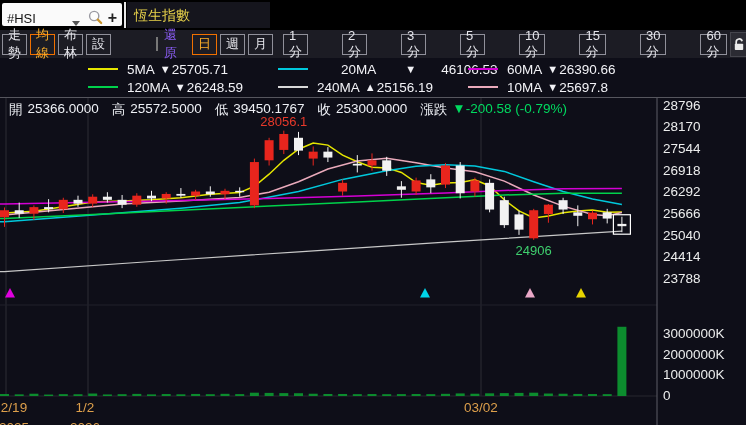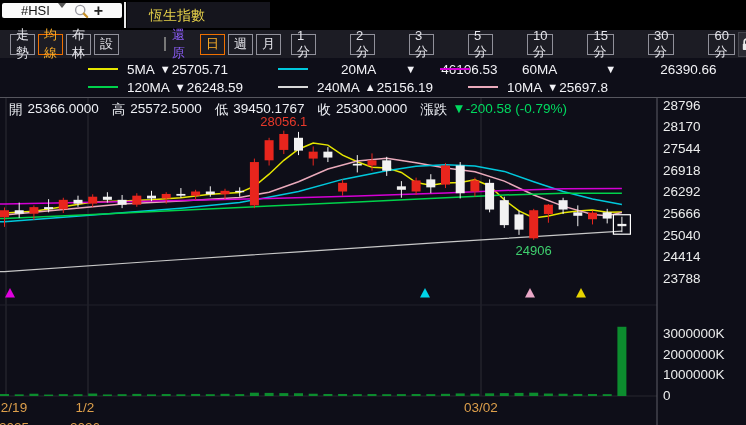--- a/index.html
+++ b/index.html
@@ -1,31 +1,31 @@
 <!DOCTYPE html>
 <html><head>
 <meta charset="utf-8">
 <style>
   html,body{margin:0;padding:0;background:#000;}
   .app{position:relative;width:746px;height:425px;background:#0e0e18;overflow:hidden;
        font-family:"Liberation Sans",sans-serif;-webkit-font-smoothing:antialiased;}
   
   .topbar{position:absolute;top:0;left:0;width:746px;height:30px;background:#000;}
-  .symbol-combo{position:absolute;left:2px;top:3px;width:120px;height:15px;background:#fafafa;
-       border-radius:2px;display:flex;align-items:flex-start;padding:0 19px;box-sizing:border-box;}
+  .symbol-combo{position:absolute;left:2px;top:3px;width:120px;height:23px;background:#fafafa;
+       border-radius:2px;display:flex;align-items:flex-end;padding:0 5px;box-sizing:border-box;}
   .sym-text{font-size:13px;color:#141414;flex:1;}
   .caret{width:0;height:0;border-left:4px solid transparent;border-right:4px solid transparent;
        border-top:5px solid #555;margin-right:7px;}
   .plus{font-size:16px;font-weight:bold;color:#222;margin-left:4px;line-height:1;}
   .tab-divider{position:absolute;left:124px;top:2px;width:2px;height:26px;background:#e8e8e8;}
   .tab{position:absolute;left:127px;top:2px;width:143px;height:26px;background:#15151d;
-       color:#e8d24a;font-size:14px;line-height:26px;padding-left:22px;box-sizing:border-box;}
+       color:#e8d24a;font-size:14px;line-height:26px;padding-left:7px;box-sizing:border-box;}
   
   .toolbar{position:absolute;top:30px;left:0;width:746px;height:28px;background:#1c1c24;
-       display:flex;align-items:center;padding-left:10px;box-sizing:border-box;}
+       display:flex;align-items:center;padding-left:2px;box-sizing:border-box;}
   .btn{display:inline-flex;align-items:center;justify-content:center;height:19px;padding:0 5px;
        border:1px solid #90909a;color:#e6e6ec;font-size:13px;margin-right:3px;background:transparent;}
   .btn.active{border-color:#f07000;color:#ffb028;}
   .checkbox{width:12px;height:12px;background:#fff;border:1px solid #777;margin-left:42px;margin-right:6px;}
   .restore-label{font-size:13px;color:#8b5cf6;margin-right:9px;}
   .tb-sep{width:2px;height:20px;background:#f0f0f0;margin:0 5px 0 2px;}
   .lock-btn{margin-left:auto;margin-right:5px;width:24px;height:23px;background:#2b2b33;
        border:1px solid #45454d;display:flex;align-items:center;justify-content:center;}
   
   .legend{position:absolute;top:58px;left:0;width:746px;height:39px;}
@@ -104,21 +104,21 @@
         <span class="l-txt">5MA</span>
         <span class="l-dir">▼</span>
         <span class="l-txt">25705.71</span>
       </div>
       <div class="legend-item" style="left: 278px; top: 3px; gap: 24px;">
         <span class="swatch" style="background: rgb(0, 200, 220);"></span>
         <span class="l-txt">20MA</span>
         <span class="l-dir">▼</span>
         <span class="l-txt">46106.53</span>
       </div>
-      <div class="legend-item" style="left: 440px; top: 3px; gap: 43px;">
+      <div class="legend-item" style="left: 468px; top: 3px;">
         <span class="swatch" style="background: rgb(212, 0, 212);"></span>
         <span class="l-txt">60MA</span>
         <span class="l-dir">▼</span>
         <span class="l-txt">26390.66</span>
       </div>
       <div class="legend-item" style="left: 88px; top: 21px;">
         <span class="swatch" style="background: rgb(0, 210, 75);"></span>
         <span class="l-txt">120MA</span>
         <span class="l-dir">▼</span>
         <span class="l-txt">26248.59</span>

